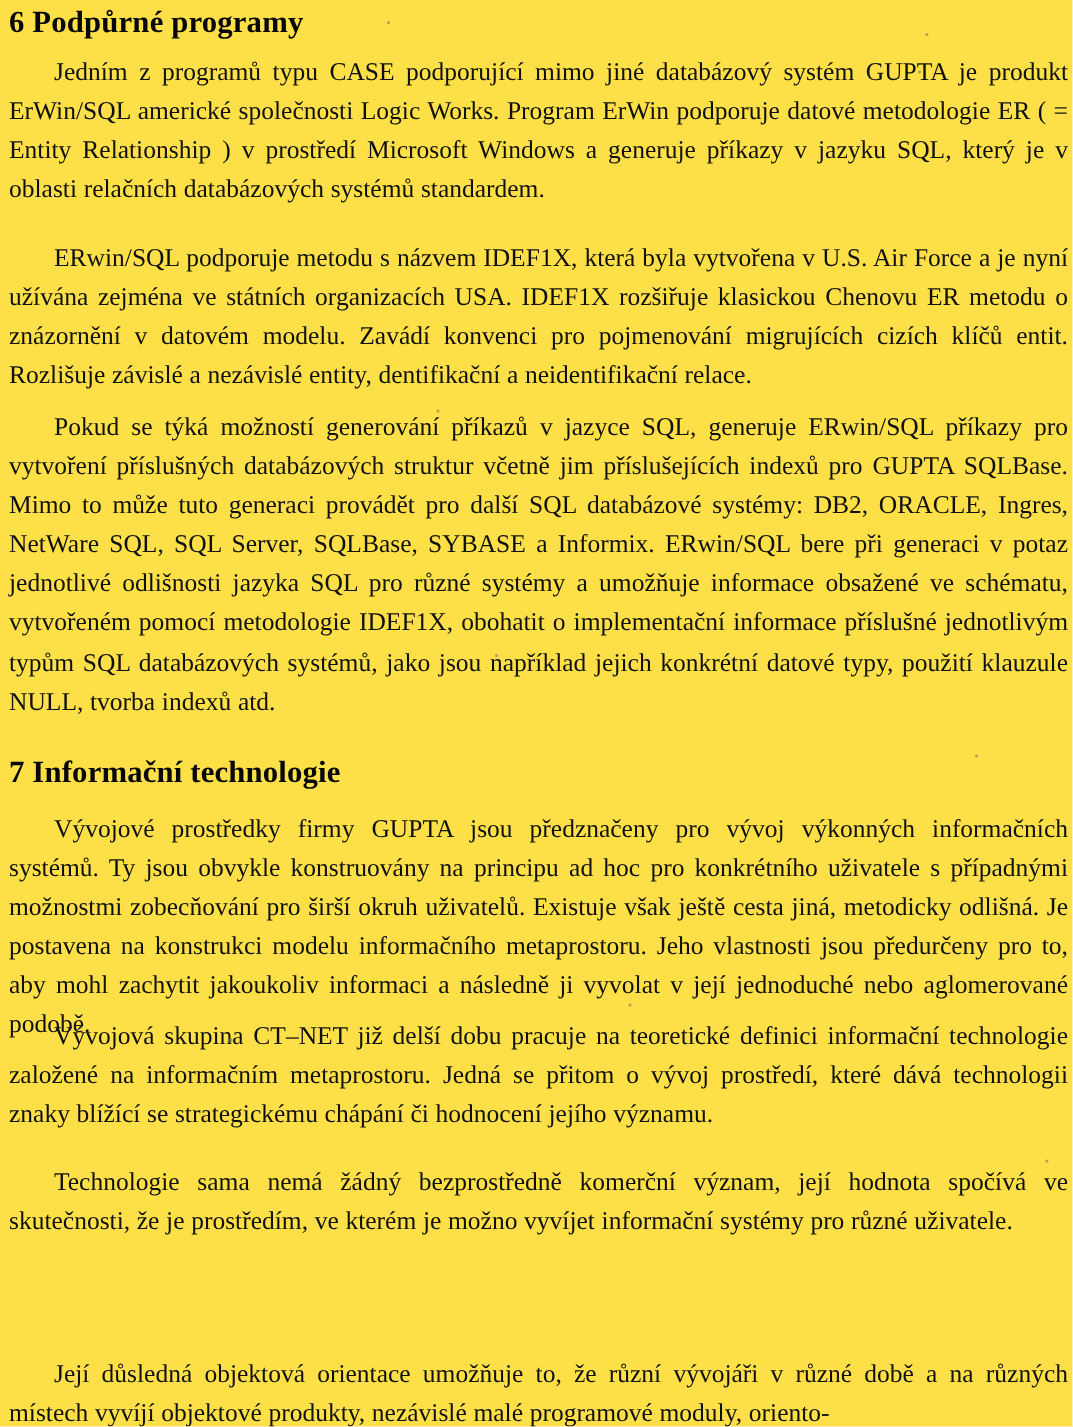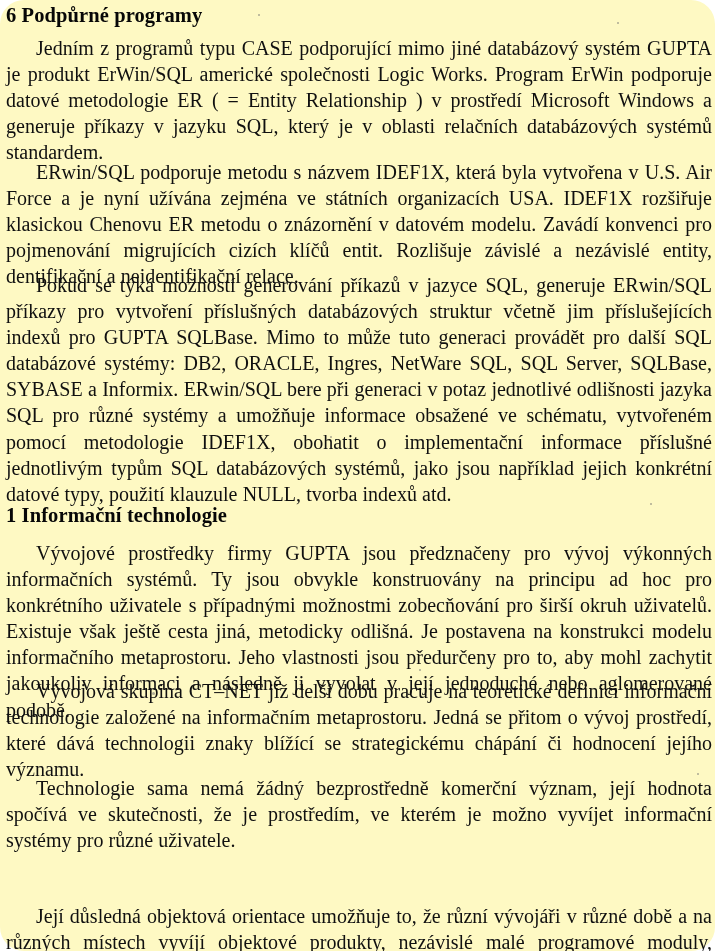--- a/index.html
+++ b/index.html
@@ -17,41 +17,40 @@
     -webkit-font-smoothing: none;
   }
   #page {
     position: absolute;
     left: 0;
     top: 0;
     width: 715px;
     height: 951px;
     padding: 0;
     box-sizing: border-box;
-    background: #fef9c3;
-    border-radius: 24px;
+    background: #fde047;
   }
   .content {
     position: absolute;
     left: 6px;
     top: 0;
     width: 706px;
   }
   h2.section-heading {
     font-size: 20.5px;
     font-weight: bold;
     line-height: 1.05;
     margin: 0;
     padding: 0;
     letter-spacing: 0.1px;
     color: #070707;
     font-family: "Liberation Serif", "DejaVu Serif", serif;
   }
   p.para {
-    font-size: 20px;
+    font-size: 17px;
     line-height: 26.1px;
     margin: 0;
     padding: 0;
     text-align: justify;
     text-justify: inter-word;
     text-indent: 30px;
     word-spacing: 0.2px;
     color: #101010;
     hyphens: manual;
   }
@@ -81,21 +80,21 @@
 
     <div class="block" style="top:159px;">
       <p class="para">ERwin/SQL podporuje metodu s názvem IDEF1X, která byla vytvořena v U.S. Air Force a je nyní užívána zejména ve státních organizacích USA. IDEF1X rozšiřuje klasickou Chenovu ER metodu o znázornění v datovém modelu. Zavádí konvenci pro pojmenování migrujících cizích klíčů entit. Rozlišuje závislé a nezávislé entity, dentifikační a neidentifikační relace.</p>
     </div>
 
     <div class="block" style="top:272px;">
       <p class="para">Pokud se týká možností generování příkazů v jazyce SQL, generuje ERwin/SQL příkazy pro vytvoření příslušných databázových struktur včetně jim příslušejících indexů pro GUPTA SQLBase. Mimo to může tuto generaci provádět pro další SQL databázové systémy: DB2, ORACLE, Ingres, NetWare SQL, SQL Server, SQLBase, SYBASE a Informix. ERwin/SQL bere při generaci v potaz jednotlivé odlišnosti jazyka SQL pro různé systémy a umožňuje informace obsažené ve schématu, vytvořeném pomocí metodologie IDEF1X, obohatit o implementační informace příslušné jednotlivým typům SQL databázových systémů, jako jsou například jejich konkrétní datové typy, použití klauzule NULL, tvorba indexů atd.</p>
     </div>
 
     <div class="block" style="top:505px;">
-      <h2 class="section-heading">1 Informační technologie</h2>
+      <h2 class="section-heading">7 Informační technologie</h2>
     </div>
 
     <div class="block" style="top:540px;">
       <p class="para">Vývojové prostředky firmy GUPTA jsou předznačeny pro vývoj výkonných informačních systémů. Ty jsou obvykle konstruovány na principu ad hoc pro konkrétního uživatele s případnými možnostmi zobecňování pro širší okruh uživatelů. Existuje však ještě cesta jiná, metodicky odlišná. Je postavena na konstrukci modelu informačního metaprostoru. Jeho vlastnosti jsou předurčeny pro to, aby mohl zachytit jakoukoliv informaci a následně ji vyvolat v její jednoduché nebo aglomerované podobě.</p>
     </div>
 
     <div class="block" style="top:678px;">
       <p class="para">Vývojová skupina CT–NET již delší dobu pracuje na teoretické definici informační technologie založené na informačním metaprostoru. Jedná se přitom o vývoj prostředí, které dává technologii znaky blížící se strategickému chápání či hodnocení jejího významu.</p>
     </div>
 

